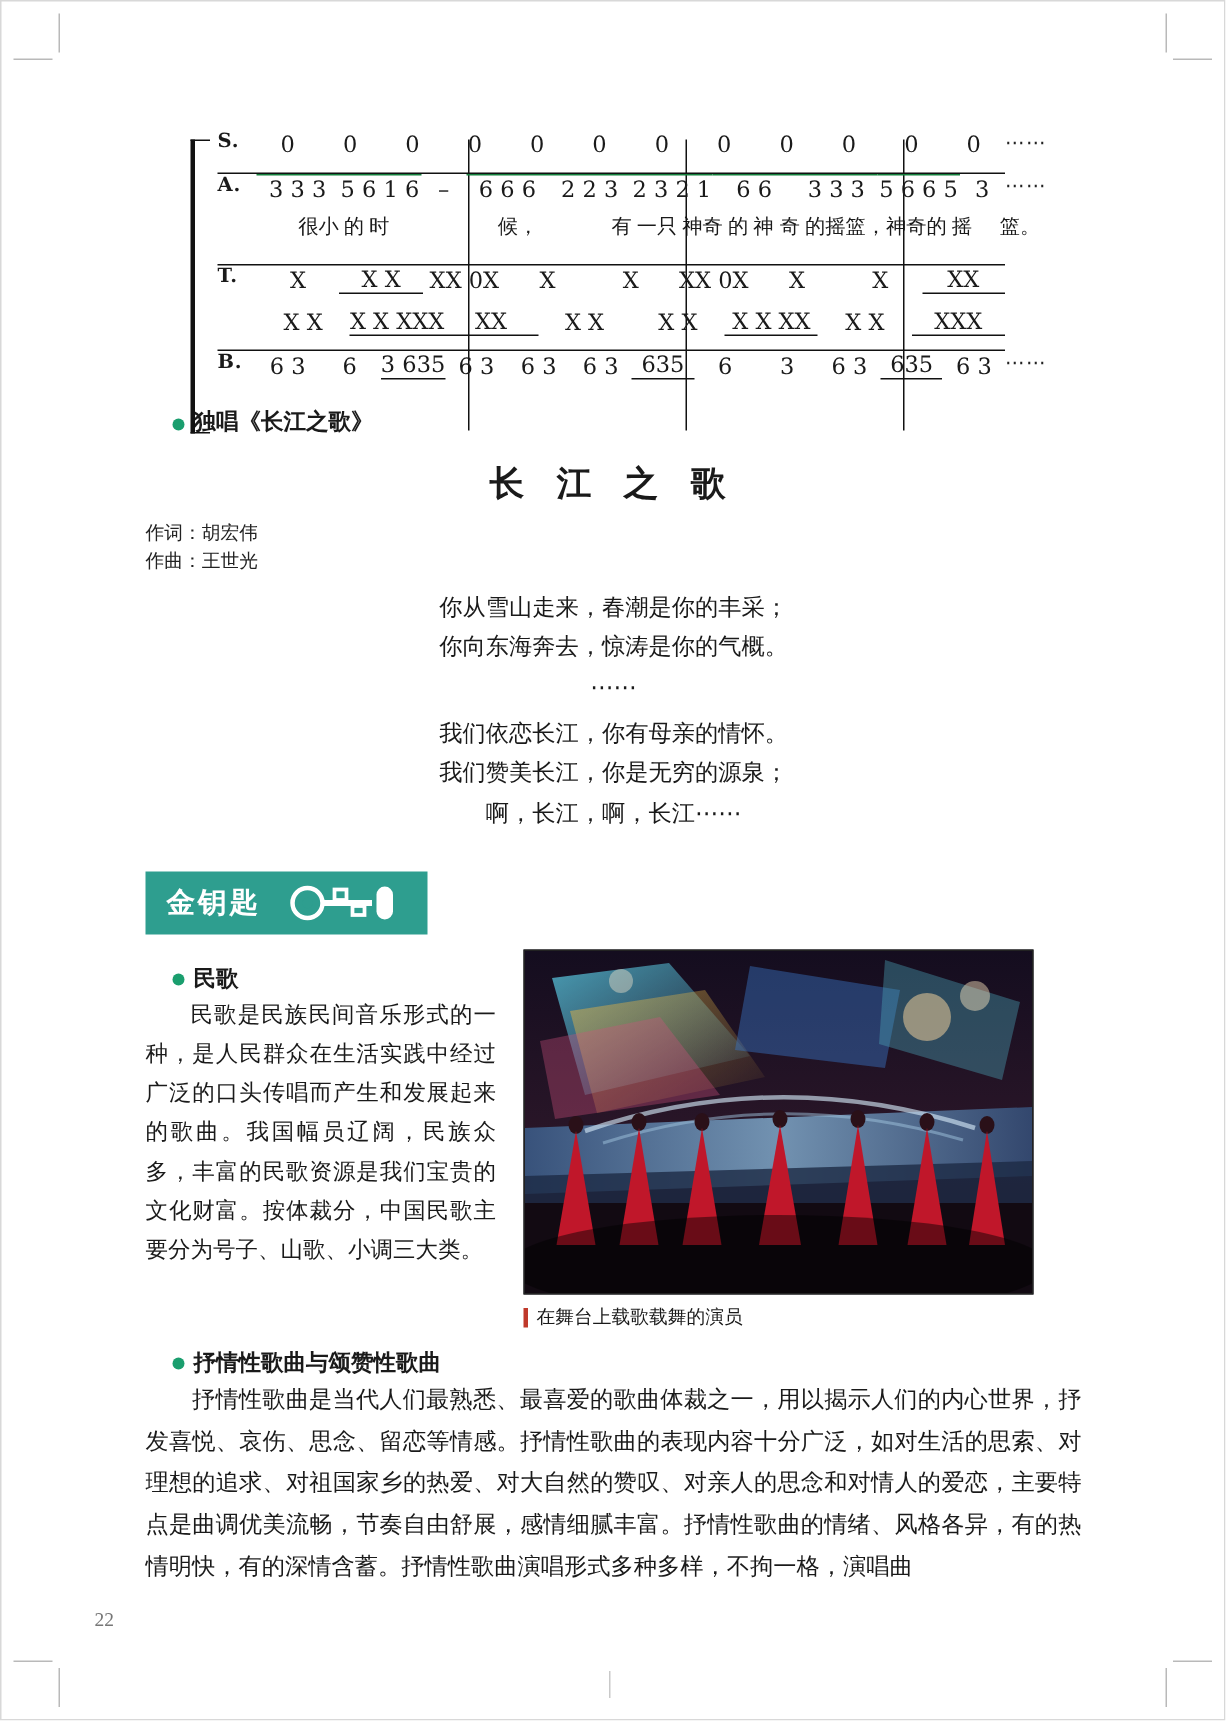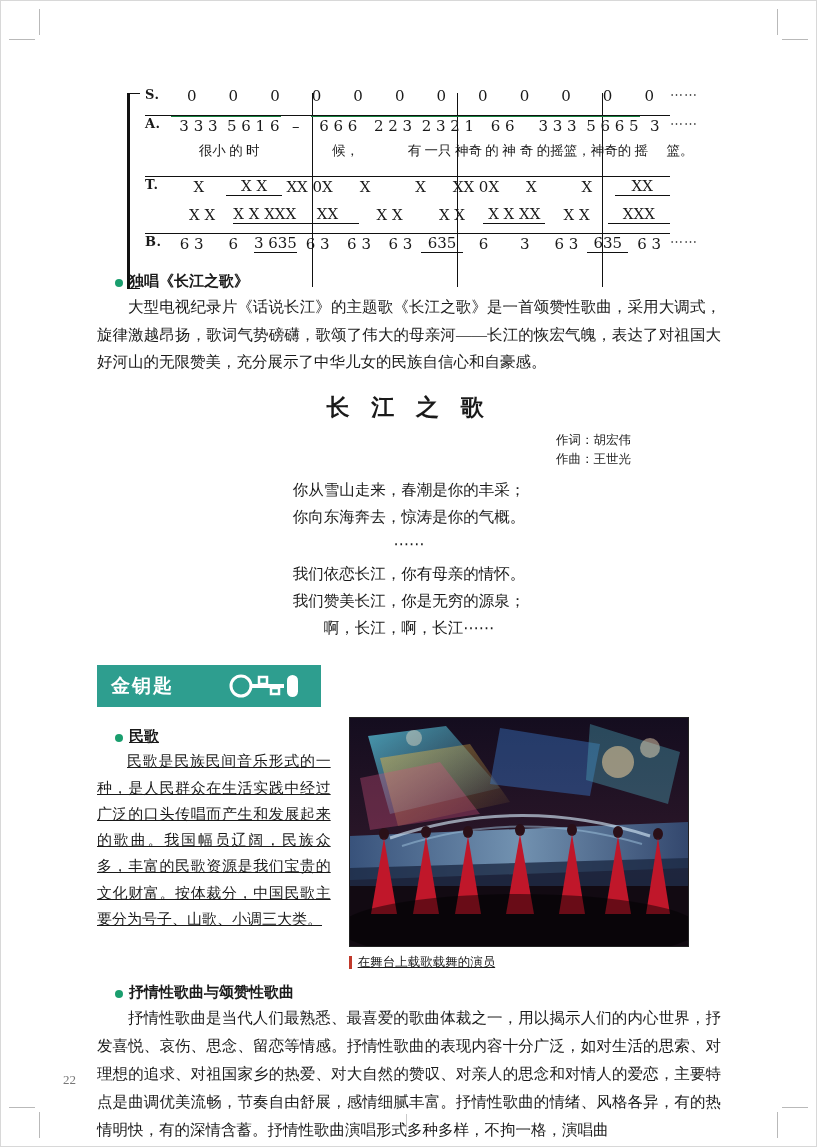--- a/index.html
+++ b/index.html
@@ -94,47 +94,47 @@
     font-size:15.5px;line-height:1.78;
     margin:2px 0 0 0;text-indent:2em;
     text-align:justify;
     font-family:"Liberation Serif",serif;
   }
   .song-title{
     text-align:center;font-size:23px;font-weight:bold;
     letter-spacing:8px;margin:16px 0 8px 0;
   }
   .credits{
-    text-align:right;font-size:12.5px;line-height:1.55;
+    text-align:left;font-size:12.5px;line-height:1.55;
     margin-right:90px;color:#222;
   }
   .lyrics{
     text-align:center;font-size:15.5px;line-height:1.72;
     margin-top:8px;
     font-family:"Liberation Serif",serif;
   }
   .lyrics .gap{height:4px;}
 
   
   .keybox{
     margin-top:24px;
     position:relative;
-    width:224px;height:42px;
+    width:188px;height:42px;
     background:#2e9e8f;
     display:flex;align-items:center;
   }
   .keybox .kt{
     color:#fff;font-size:19px;font-weight:bold;
     margin-left:14px;letter-spacing:2px;
     font-family:"Liberation Serif",serif;
   }
   .keybox svg{position:absolute;right:14px;top:6px;}
 
   
-  .cols{display:flex;margin-top:10px;gap:18px;text-decoration:underline;}
+  .cols{display:flex;margin-top:10px;gap:18px;}
   .col-left{width:256px;}
   .col-right{width:408px;}
   .col-left p.body{font-size:15px;line-height:1.75;}
   .photo{
     width:338px;height:228px;
     position:relative;overflow:hidden;
     background:#0a0a12;
     border:1px solid #222;
   }
   .caption{
@@ -270,21 +270,20 @@
           <span class="cell">3</span>
           <span class="cell">6 3</span>
           <span class="cell under">635</span>
           <span class="cell">6 3</span>
         </div>
         <div class="dots">⋯⋯</div>
       </div>
     </div>
 
     <div class="bullet-head">独唱《长江之歌》</div>
-    <p class="body">大型电视纪录片《话说长江》的主题歌《长江之歌》是一首颂赞性歌曲，采用大调式，旋律激越昂扬，歌词气势磅礴，歌颂了伟大的母亲河——长江的恢宏气魄，表达了对祖国大好河山的无限赞美，充分展示了中华儿女的民族自信心和自豪感。</p>
 
     <div class="song-title">长 江 之 歌</div>
     <div class="credits">作词：胡宏伟</div>
     <div class="credits">作曲：王世光</div>
 
     <div class="lyrics">
       <div>你从雪山走来，春潮是你的丰采；</div>
       <div>你向东海奔去，惊涛是你的气概。</div>
       <div>⋯⋯</div>
       <div class="gap"></div>

